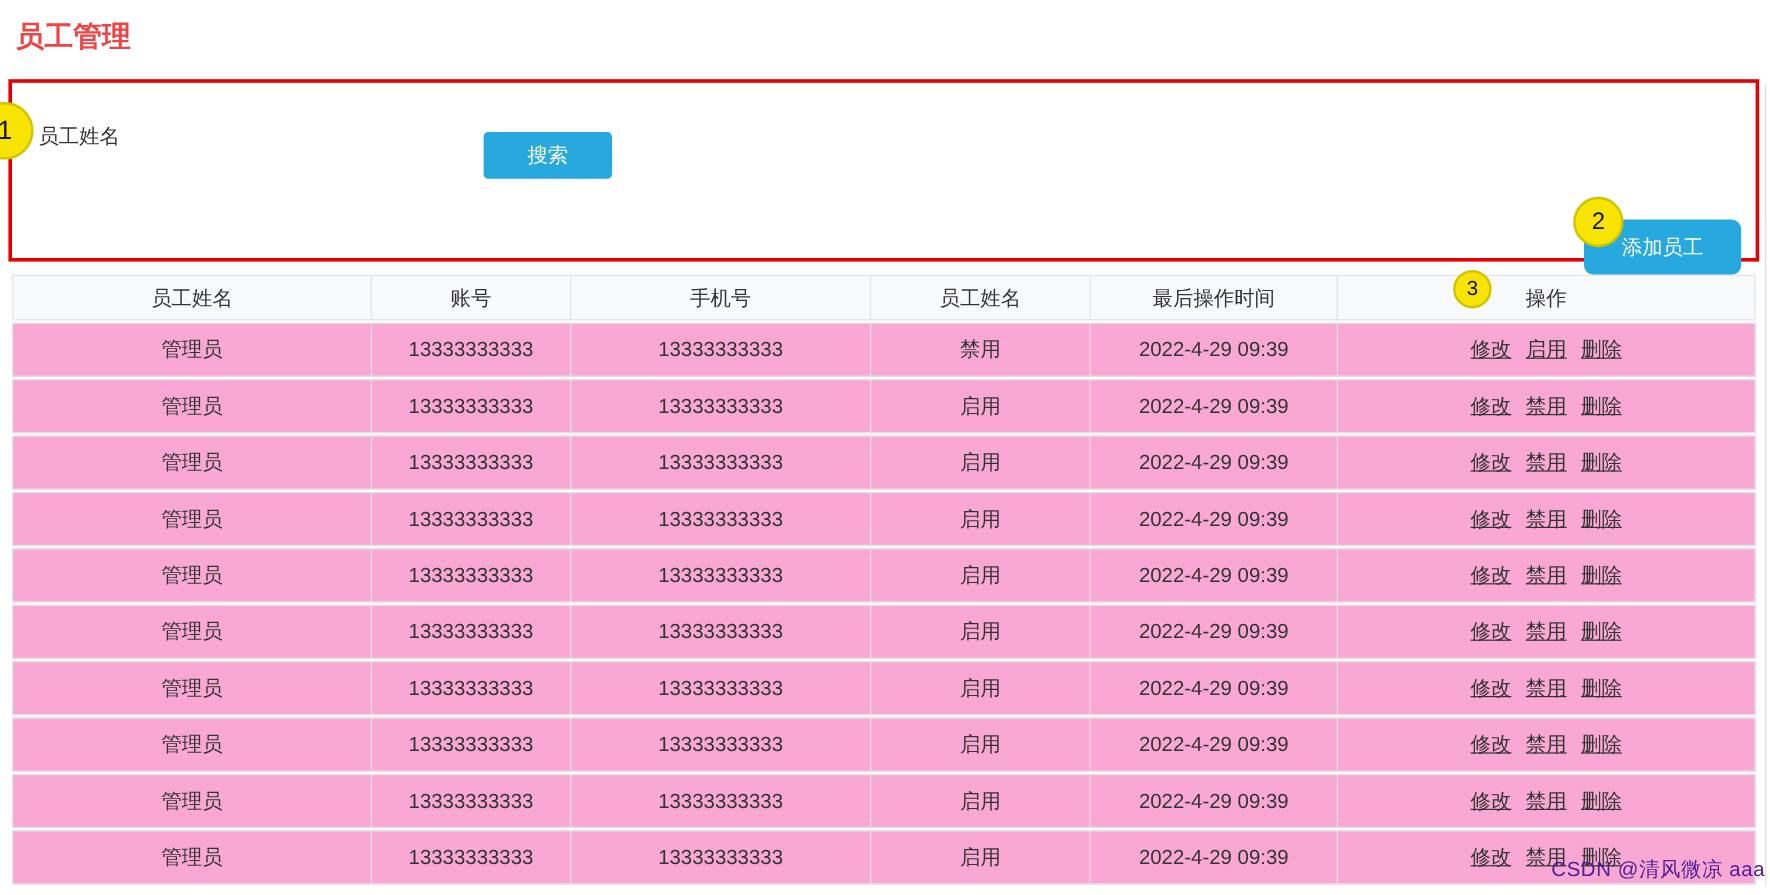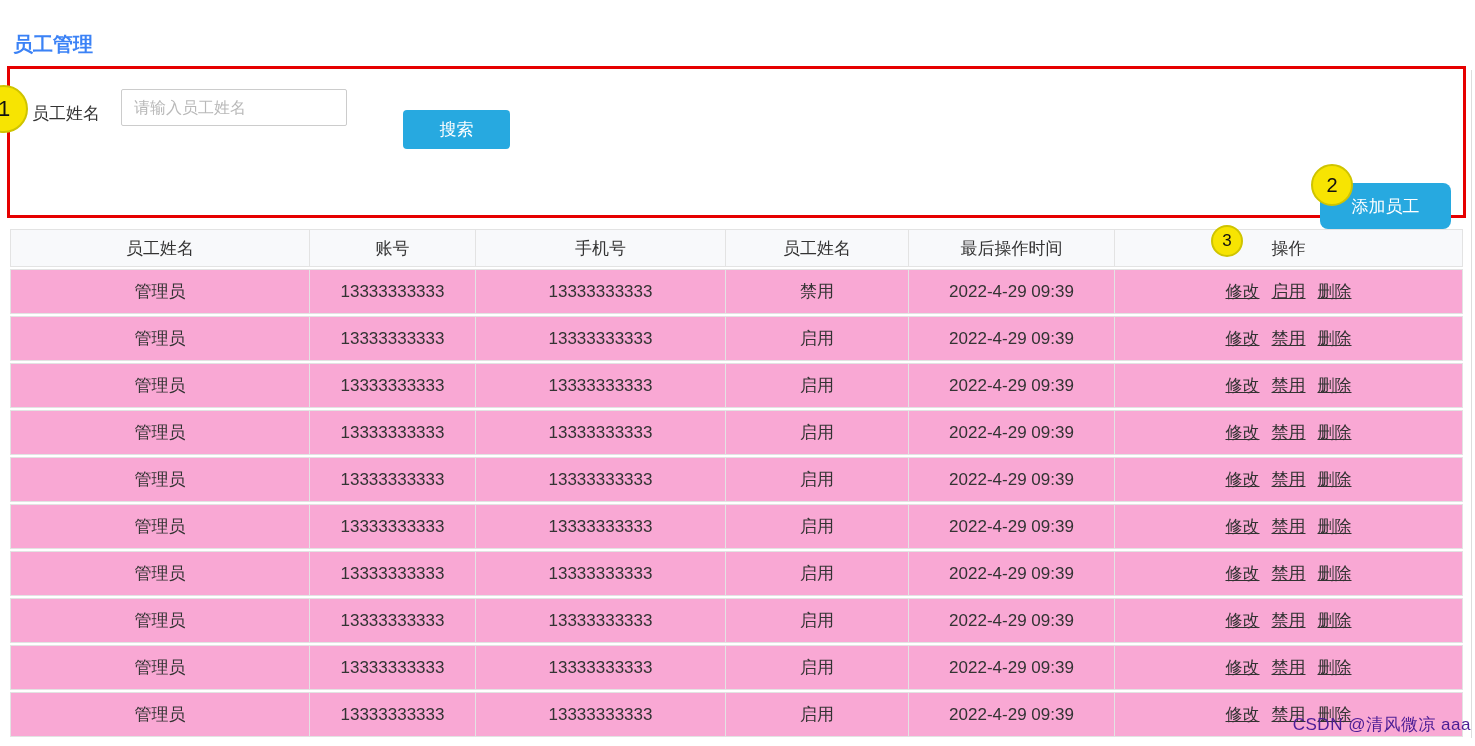--- a/index.html
+++ b/index.html
@@ -5,22 +5,22 @@
   * { margin: 0; padding: 0; }
   html, body {
     width: 1475px; height: 746px;
     background: #ffffff;
     overflow: hidden;
     font-family: "Liberation Sans", "DejaVu Sans", sans-serif;
     color: #333;
     position: relative;
   }
   .page-title {
-    position: absolute; left: 13px; top: 31px;
-    font-size: 20px; font-weight: 700; color: #3b82f6;
+    position: absolute; left: 13px; top: 14px;
+    font-size: 24px; font-weight: 700; color: #ef4444;
   }
   .filter-box {
     position: absolute; left: 7px; top: 66px;
     width: 1459px; height: 152px;
     border: 3px solid #e60000;
     box-sizing: border-box;
     background: #ffffff;
   }
   .name-label {
     position: absolute; left: 22px; top: 33px;
@@ -88,21 +88,20 @@
     letter-spacing: 0.5px;
   }
 </style>
 </head>
 <body>
 
 <div class="page-title">员工管理</div>
 
 <div class="filter-box">
   <span class="name-label">员工姓名</span>
-  <input class="name-input" type="text" placeholder="请输入员工姓名" style="">
   <button class="btn search-btn">搜索</button>
   <button class="btn add-btn">添加员工</button>
 </div>
 
 <div class="badge badge-1">1</div>
 <div class="badge badge-2">2</div>
 <div class="badge badge-3">3</div>
 
 <table class="emp-table">
   <colgroup>

